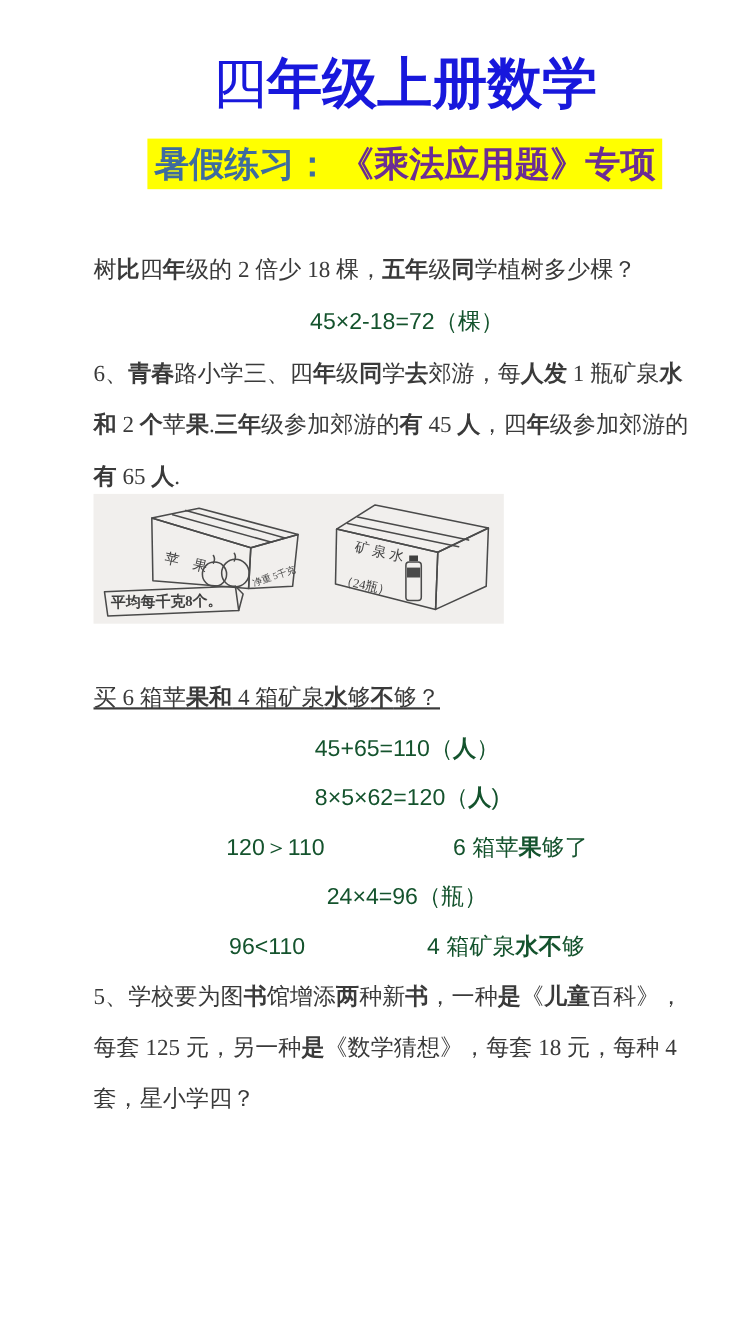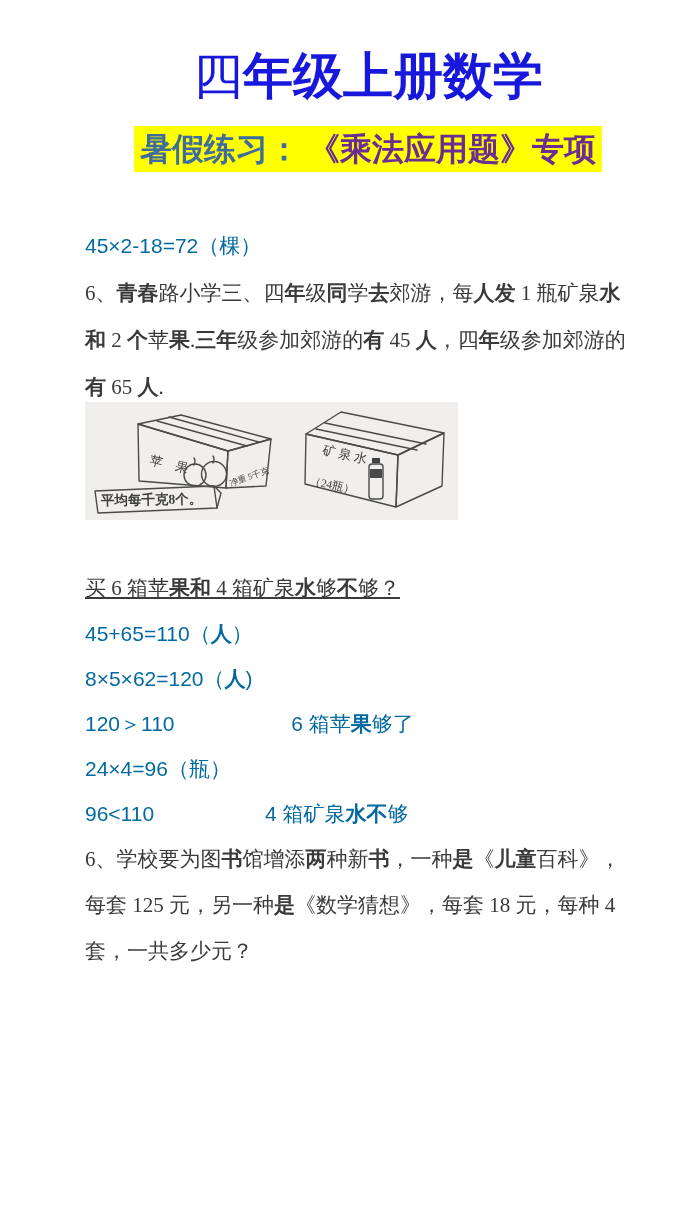--- a/index.html
+++ b/index.html
@@ -37,21 +37,21 @@
   .banner .b{font-weight:900;}
   .content{margin:50px 0 0 57px;width:570px;}
   .line{
     margin:0;
     height:47px;
     line-height:47px;
     font-size:21px;
     white-space:pre;
   }
   .line .b{font-weight:700;font-family:"Liberation Sans", sans-serif;}
-  .red{color:#0369a1;font-family:"Liberation Sans", sans-serif;}
+  .red{color:#14532d;font-family:"Liberation Sans", sans-serif;text-align:center;}
   .ans .line{height:45px;line-height:45px;}
   .p7 .line{height:46px;line-height:46px;}
   .gap-top{margin-top:44px;text-decoration:underline;}
   .figure{
     width:373px;height:118px;
     background:#f1efed;
     margin-top:-8px;
   }
   .figure svg{display:block;}
   .figure text{fill:#3f3f3f;font-family:"Liberation Serif", serif;}
@@ -65,20 +65,21 @@
   <h1 class="title"><span>四</span><span class="b">年级上册数学</span></h1>
 
   <div class="banner-wrap">
     <div class="banner">
       <span class="p1"><span>暑假练</span><span class="b">习：</span></span><span class="p2"><span>《</span><span class="b">乘法应用题</span><span>》</span><span class="b">专项</span></span>
     </div>
   </div>
 
   <div class="content">
 
+    <p class="line"><span>树</span><span class="b">比</span><span>四</span><span class="b">年</span><span>级的 2 倍少 18 棵，</span><span class="b">五年</span><span>级</span><span class="b">同</span><span>学植树多少棵？</span></p>
     <p class="line red"><span>45×2-18=72（棵）</span></p>
 
     <p class="line"><span>6、</span><span class="b">青春</span><span>路小学三、四</span><span class="b">年</span><span>级</span><span class="b">同</span><span>学</span><span class="b">去</span><span>郊游，每</span><span class="b">人发</span><span> 1 瓶矿泉</span><span class="b">水</span></p>
     <p class="line"><span class="b">和</span><span> 2 </span><span class="b">个</span><span>苹</span><span class="b">果</span><span>.</span><span class="b">三年</span><span>级参加郊游的</span><span class="b">有</span><span> 45 </span><span class="b">人</span><span>，四</span><span class="b">年</span><span>级参加郊游的</span></p>
     <p class="line"><span class="b">有</span><span> 65 </span><span class="b">人</span><span>.</span></p>
 
     <div class="figure">
       <svg width="373" height="118" viewBox="0 0 373 118">
         <g>
           <polygon class="ln" points="53,22 96,13 186,37 143,49"></polygon>
@@ -115,19 +116,19 @@
 
     <div class="ans">
       <p class="line red"><span>45+65=110（</span><span class="b">人</span><span>）</span></p>
       <p class="line red"><span>8×5×62=120（</span><span class="b">人</span><span>)</span></p>
       <p class="line red"><span>120＞110                    6 箱苹</span><span class="b">果</span><span>够了</span></p>
       <p class="line red"><span>24×4=96（瓶）</span></p>
       <p class="line red"><span>96&lt;110                   4 箱矿泉</span><span class="b">水不</span><span>够</span></p>
     </div>
 
     <div class="p7">
-      <p class="line"><span>6、学校要为图</span><span class="b">书</span><span>馆增添</span><span class="b">两</span><span>种新</span><span class="b">书</span><span>，一种</span><span class="b">是</span><span>《</span><span class="b">儿童</span><span>百科》，</span></p>
+      <p class="line"><span>5、学校要为图</span><span class="b">书</span><span>馆增添</span><span class="b">两</span><span>种新</span><span class="b">书</span><span>，一种</span><span class="b">是</span><span>《</span><span class="b">儿童</span><span>百科》，</span></p>
       <p class="line"><span>每套 125 元，另一种</span><span class="b">是</span><span>《数学猜想》，每套 18 元，每种 4</span></p>
-      <p class="line"><span>套，一共多少元？</span></p>
+      <p class="line"><span>套，星小学四？</span></p>
     </div>
 
   </div>
 </div>
 
 </body></html>

